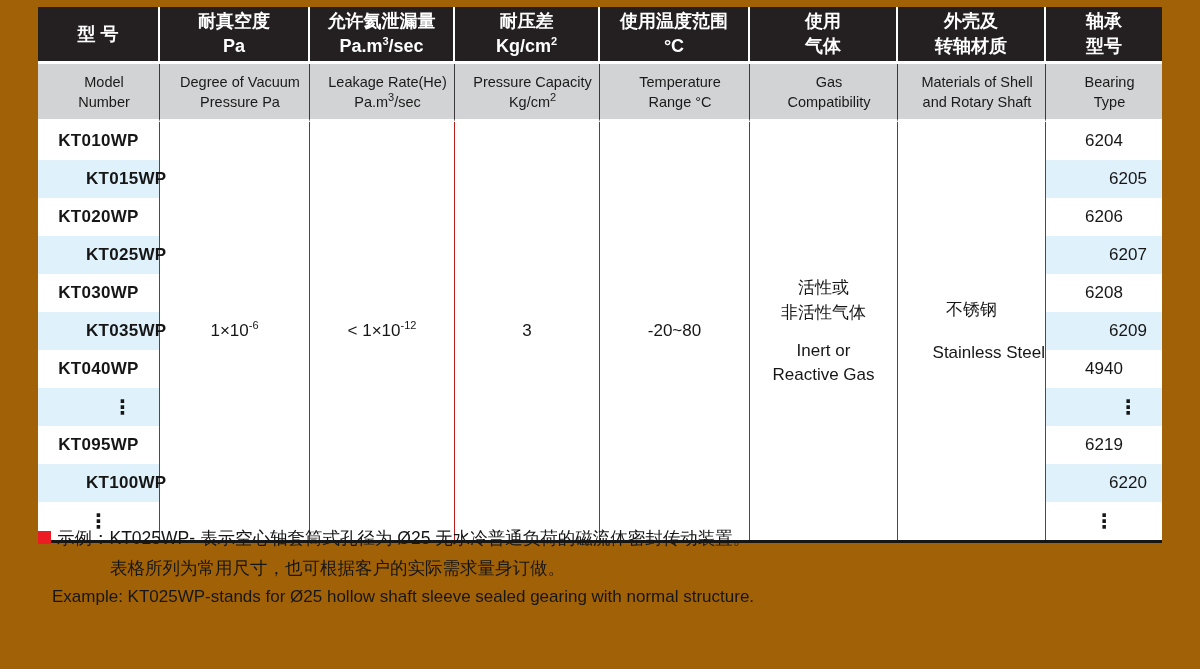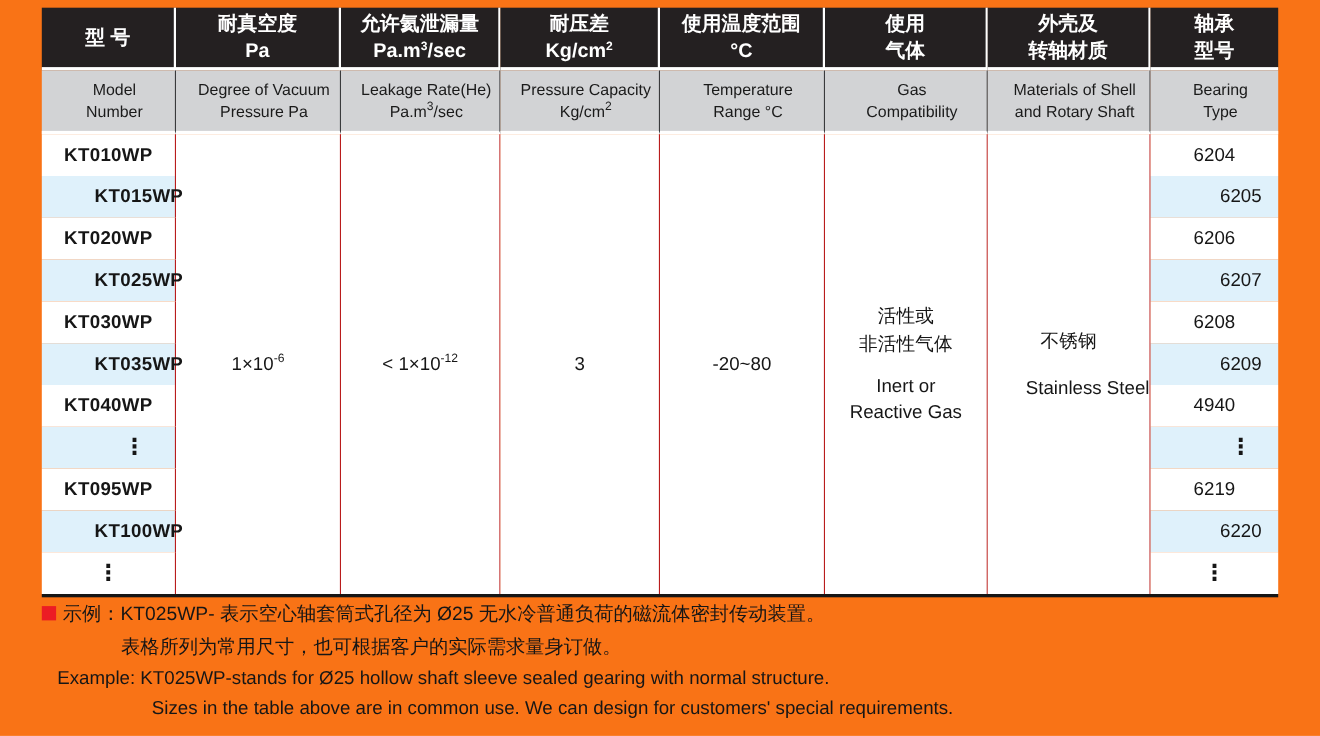--- a/index.html
+++ b/index.html
@@ -1,17 +1,17 @@
 <!DOCTYPE html>
 <html><head>
 <meta charset="utf-8">
 <style>
   html,body { margin:0; padding:0; background:#ffffff; }
   body { font-family:"Liberation Sans","DejaVu Sans",sans-serif; color:#161616; }
-  .page { position:relative; width:1200px; height:669px; background:#f97316; overflow:hidden; }
+  .page { position:relative; width:1200px; height:669px; background:#a16207; overflow:hidden; }
 
   .tablewrap { position:absolute; left:38px; top:7px; width:1124px; border-bottom:3px solid #161616; }
   table.spec { border-collapse:separate; border-spacing:0; table-layout:fixed; width:1124px; }
   th, td { padding:0; margin:0; }
 
   
   th.bk { background:#242021; color:#ffffff; height:54px; border-bottom:3px solid #ffffff;
           font-size:18px; font-weight:bold; text-align:center; vertical-align:middle; line-height:25px; }
   th.bk.sepw { border-right:2px solid #ffffff; }
 
@@ -29,21 +29,21 @@
 
   sup.sp { font-size:11px; line-height:0; }
   th.bk sup.sp { color:#ffffff; }
 
   .gas-zh div, .mat-zh { line-height:25px; }
   .gas-en div { line-height:24px; }
   .gas-en { margin-top:14px; }
   .mat-en { margin-top:19px; line-height:24px;text-align:right; }
 
   
-  .notes { position:absolute; left:38px; top:543px; width:1140px; }
+  .notes { position:absolute; left:38px; top:523px; width:1140px; }
   .nrow { display:flex; align-items:flex-start; }
   .bullet { width:13px; height:13px; background:#ec1c24; margin:8px 6px 0 0; flex:0 0 auto; }
   .nzh { font-size:17.5px; line-height:30px; }
   .nen { font-size:17px; line-height:27px; }
   .ind-zh2 { margin-left:72px; }
   .ind-en1 { margin-left:14px; }
   .ind-en2 { margin-left:100px; }
 </style>
 </head>
 <body>
@@ -201,15 +201,14 @@
     </table>
   </div>
 
   <div class="notes">
     <div class="nrow">
       <span class="bullet"></span>
       <span class="nzh">示例：KT025WP- 表示空心轴套筒式孔径为 Ø25 无水冷普通负荷的磁流体密封传动装置。</span>
     </div>
     <div class="nzh ind-zh2">表格所列为常用尺寸，也可根据客户的实际需求量身订做。</div>
     <div class="nen ind-en1">Example: KT025WP-stands for Ø25 hollow shaft sleeve sealed gearing with normal structure.</div>
-    <div class="nen ind-en2">Sizes in the table above are in common use. We can design for customers' special requirements.</div>
   </div>
 </div>
 
 </body></html>

